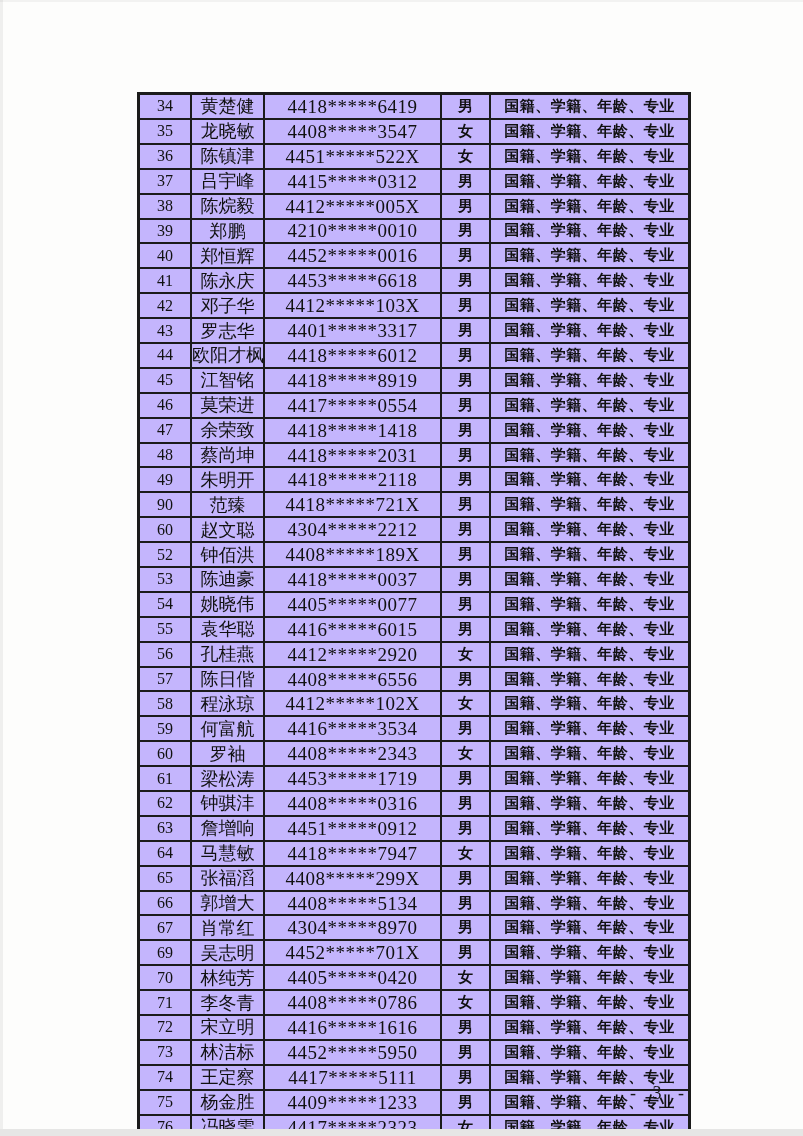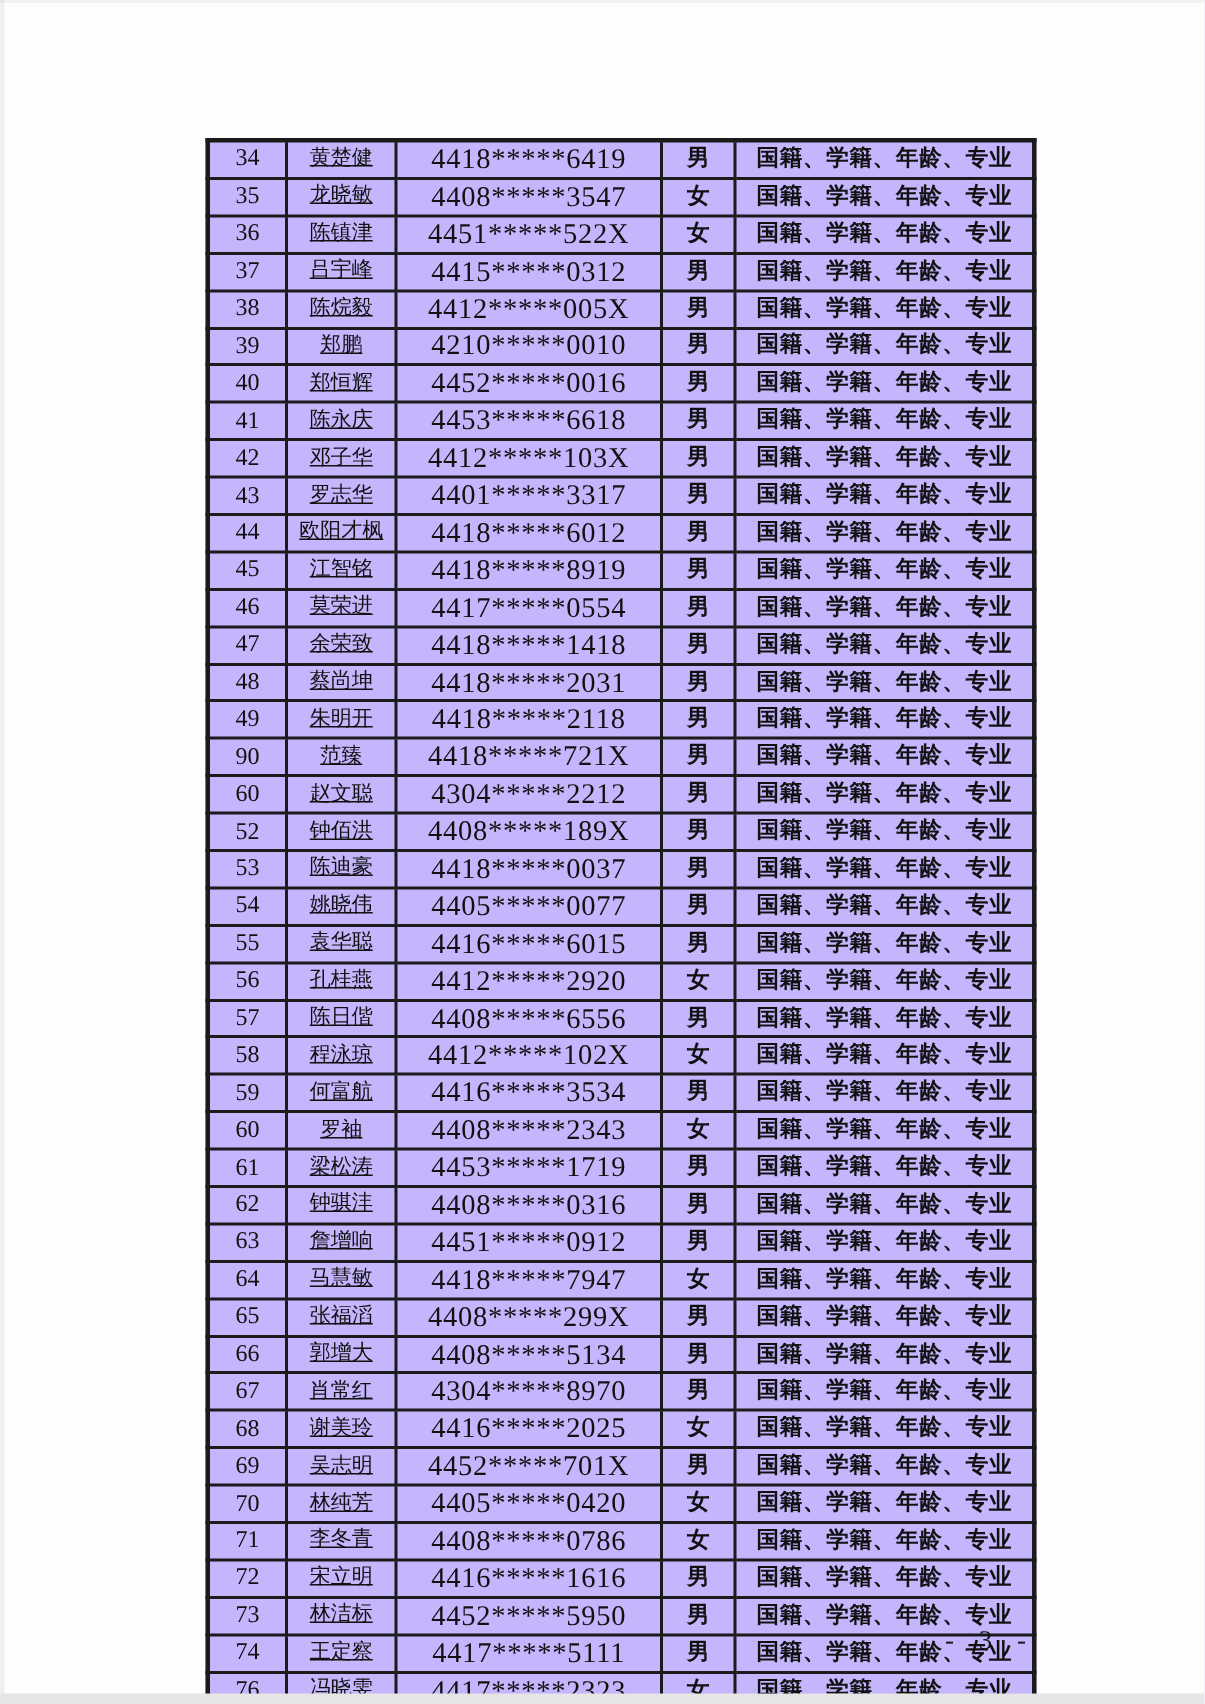--- a/index.html
+++ b/index.html
@@ -51,21 +51,21 @@
   table.roster { border-width: 3px; }
   table.roster td {
     padding: 0;
     text-align: center;
     vertical-align: middle;
     white-space: nowrap;
     overflow: hidden;
     line-height: 1;
   }
   td.col-no     { width: 50px;  font-size: 16px; }
-  td.col-name   { width: 71px;  font-size: 14px; text-decoration: underline; }
+  td.col-name   { width: 71px;  font-size: 18px; }
   td.col-id     { width: 175px; font-size: 19px; letter-spacing: 0.5px; }
   td.col-gender { width: 47px;  font-size: 15px; font-weight: 600; }
   td.col-items  { width: 197px; font-size: 15px; font-weight: bold; letter-spacing: 0.5px; }
   .page-number {
     position: absolute;
     left: 630px;
     top: 1083px;
     font-size: 18px;
     letter-spacing: 6px;
     color: #161616;
@@ -312,27 +312,20 @@
           <td class="col-items">国籍、学籍、年龄、专业</td>
         </tr>
         <tr>
           <td class="col-no">67</td>
           <td class="col-name">肖常红</td>
           <td class="col-id">4304*****8970</td>
           <td class="col-gender">男</td>
           <td class="col-items">国籍、学籍、年龄、专业</td>
         </tr>
         <tr>
-          <td class="col-no">68</td>
-          <td class="col-name">谢美玲</td>
-          <td class="col-id">4416*****2025</td>
-          <td class="col-gender">女</td>
-          <td class="col-items">国籍、学籍、年龄、专业</td>
-        </tr>
-        <tr>
           <td class="col-no">69</td>
           <td class="col-name">吴志明</td>
           <td class="col-id">4452*****701X</td>
           <td class="col-gender">男</td>
           <td class="col-items">国籍、学籍、年龄、专业</td>
         </tr>
         <tr>
           <td class="col-no">70</td>
           <td class="col-name">林纯芳</td>
           <td class="col-id">4405*****0420</td>
@@ -361,20 +354,27 @@
           <td class="col-items">国籍、学籍、年龄、专业</td>
         </tr>
         <tr>
           <td class="col-no">74</td>
           <td class="col-name">王定察</td>
           <td class="col-id">4417*****5111</td>
           <td class="col-gender">男</td>
           <td class="col-items">国籍、学籍、年龄、专业</td>
         </tr>
         <tr>
+          <td class="col-no">75</td>
+          <td class="col-name">杨金胜</td>
+          <td class="col-id">4409*****1233</td>
+          <td class="col-gender">男</td>
+          <td class="col-items">国籍、学籍、年龄、专业</td>
+        </tr>
+        <tr>
           <td class="col-no">76</td>
           <td class="col-name">冯晓雯</td>
           <td class="col-id">4417*****2323</td>
           <td class="col-gender">女</td>
           <td class="col-items">国籍、学籍、年龄、专业</td>
         </tr>
       </tbody>
   </table>
 
   <div class="page-number">- 3 -</div>

